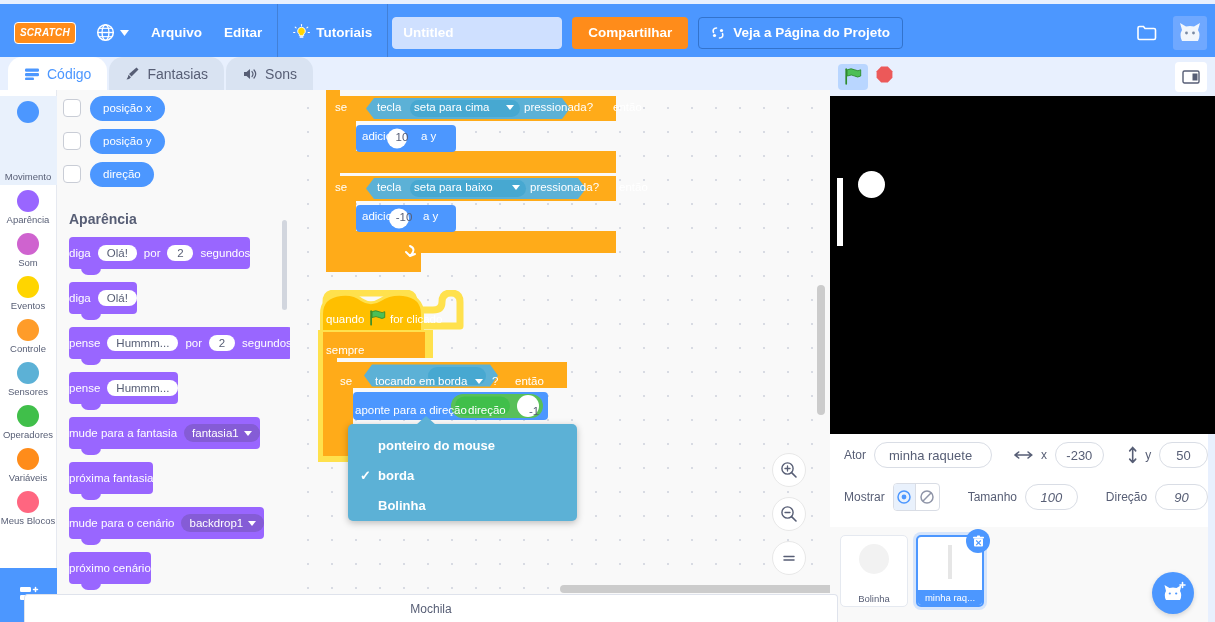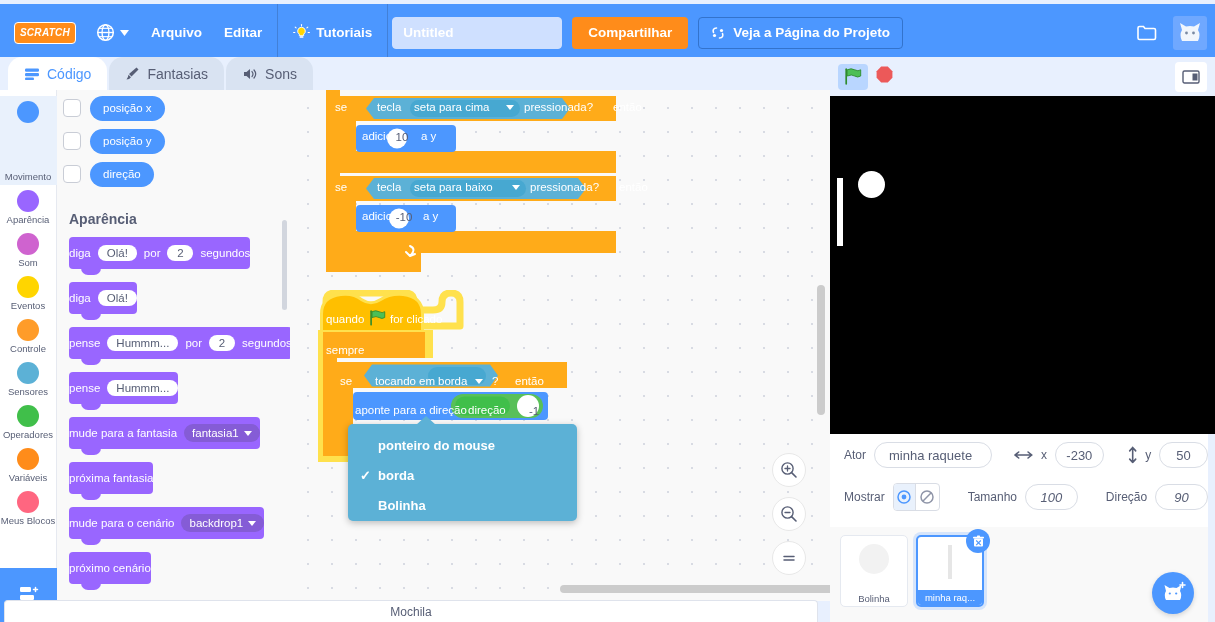--- a/index.html
+++ b/index.html
@@ -232,21 +232,21 @@
     justify-content: center; cursor: pointer;
   }
   .addsprite {
     position: absolute; right: 14px; bottom: 8px; width: 42px; height: 42px;
     border-radius: 50%; background: #4c97ff; display: flex; align-items: center;
     justify-content: center; cursor: pointer; box-shadow: 0 2px 5px rgba(0,0,0,.15);
   }
 
   
   .backpack {
-    position: absolute; left: 4px; bottom: 0; width: 814px; height: 22px;
+    position: absolute; left: 24px; bottom: 0; width: 814px; height: 28px;
     background: #fff; border: 1px solid #dfe3ec; border-bottom: none;
     border-radius: 4px 4px 0 0; display: flex; align-items: center;
     justify-content: center; font-size: 12px; color: #575e75; cursor: pointer;
   }
   .stage-right-edge {
     position: absolute; left: 1208px; top: 434px; width: 7px; height: 188px; background: #e8f0fe;
   }
 </style>
 </head>
 <body>

